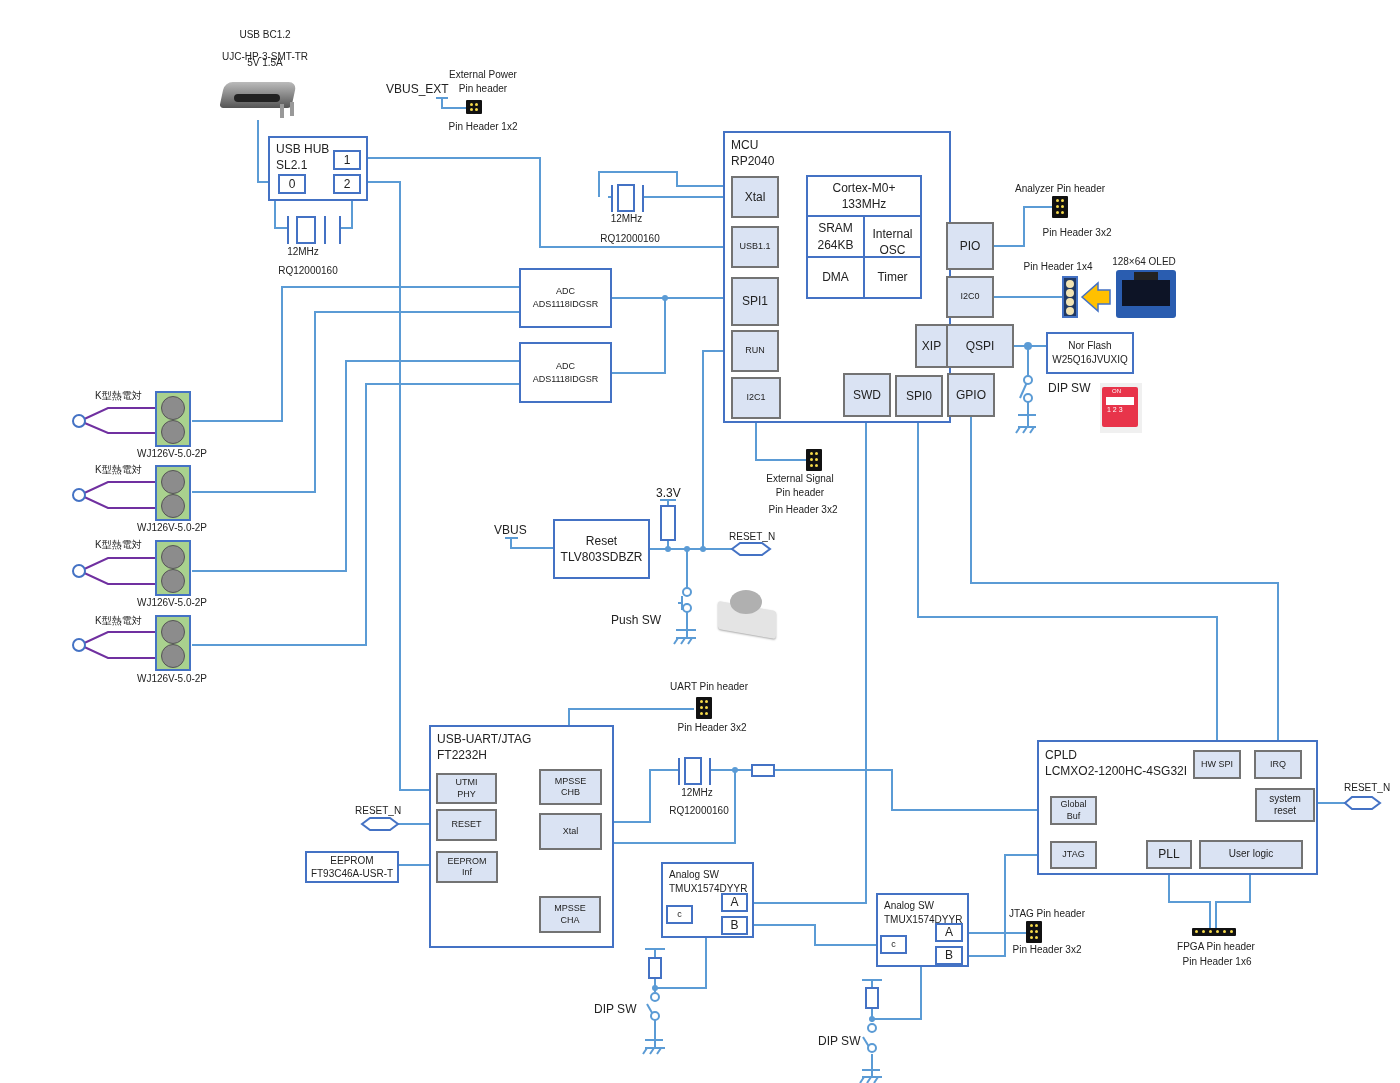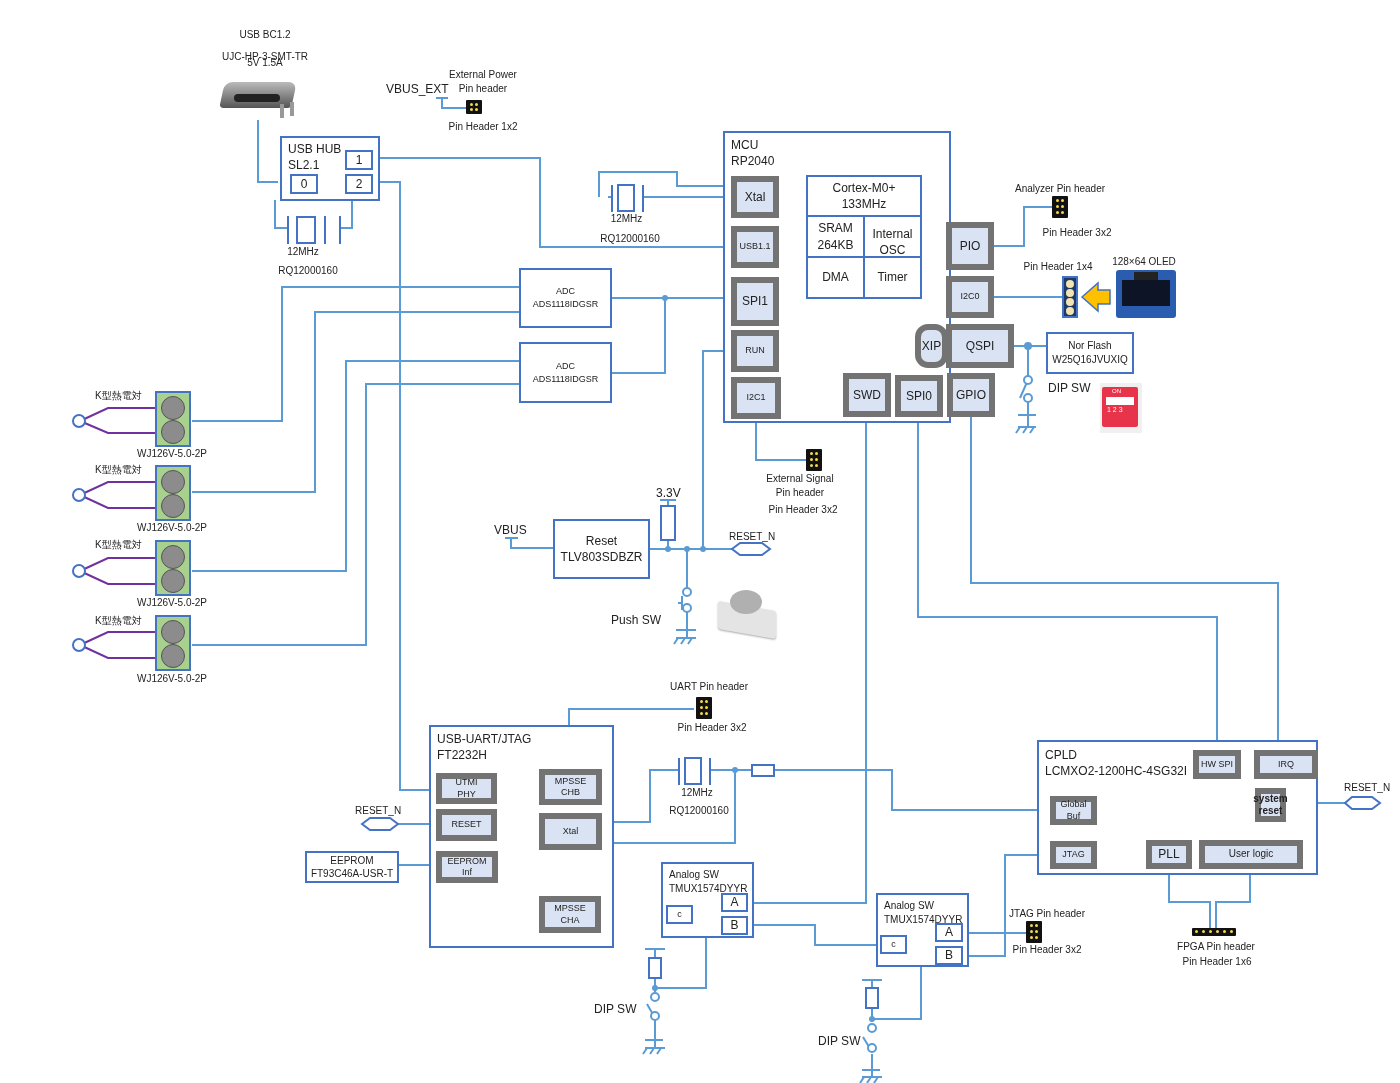--- a/index.html
+++ b/index.html
@@ -1,20 +1,20 @@
 <!DOCTYPE html>
 <html><head>
 <meta charset="utf-8">
 <style>
   html, body { margin: 0; padding: 0; background: #ffffff; }
   body { width: 1400px; height: 1083px; position: relative; overflow: hidden;
          font-family: "Liberation Sans", sans-serif; color: #222; }
   #wires { position: absolute; left: 0; top: 0; width: 1400px; height: 1083px; }
   .blk { position: absolute; border: 2px solid #4472c4; background: #fff; box-sizing: border-box; }
-  .sub { position: absolute; border: 6px solid #737373; background: #dae3f3; box-sizing: border-box;
+  .sub { position: absolute; border: 2px solid #737373; background: #dae3f3; box-sizing: border-box;
          display: flex; align-items: center; justify-content: center; text-align: center;
          font-size: 12px; line-height: 1.25; white-space: pre-line; }
   .sub.sm { font-size: 9px; }
   .cell { position: absolute; border: 2px solid #4472c4; background: #fff; box-sizing: border-box;
           display: flex; align-items: center; justify-content: center; text-align: center;
           font-size: 12px; line-height: 1.35; white-space: pre-line; }
   .title { position: absolute; left: 6px; top: 4px; font-size: 12px; line-height: 1.35; white-space: pre-line; }
   .lbl { position: absolute; font-size: 10px; line-height: 1.4; white-space: pre-line; text-align: center; }
   .lbl.md { font-size: 12px; }
   .ctr { display: flex; align-items: center; justify-content: center; text-align: center; white-space: pre-line; }
@@ -182,21 +182,21 @@
 <div class="lbl" style="left:440px;top:68px;width:86px;">External Power
 Pin header</div>
 <div class="hdr" style="left:466px;top:100px;width:16px;height:14px;">
   <i style="left:4px;top:3px"></i>
     <i style="left:9px;top:3px"></i>
     <i style="left:4px;top:8px"></i>
     <i style="left:9px;top:8px"></i>
 </div>
 <div class="lbl" style="left:440px;top:120px;width:86px;">Pin Header 1x2</div>
 
-<div class="blk" style="left:280px;top:136px;width:100px;height:65px;">
+<div class="blk" style="left:268px;top:136px;width:100px;height:65px;">
   <div class="title" style="top:3px;">USB HUB
 SL2.1</div>
   <div class="cell" style="left:8px;top:36px;width:28px;height:20px;">0</div>
   <div class="cell" style="left:63px;top:12px;width:28px;height:20px;">1</div>
   <div class="cell" style="left:63px;top:36px;width:28px;height:20px;">2</div>
 </div>
 <div class="lbl" style="left:278px;top:245px;width:50px;">12MHz</div>
 <div class="lbl" style="left:268px;top:264px;width:80px;">RQ12000160</div>
 
 <div class="blk" style="left:723px;top:131px;width:228px;height:292px;">
@@ -211,21 +211,21 @@
 <div class="cell" style="left:806px;top:175px;width:116px;height:42px;">Cortex-M0+
 133MHz</div>
 <div class="cell" style="left:806px;top:215px;width:59px;height:43px;">SRAM
 264KB</div>
 <div class="cell" style="left:863px;top:215px;width:59px;height:54px;">Internal
 OSC</div>
 <div class="cell" style="left:806px;top:256px;width:59px;height:43px;">DMA</div>
 <div class="cell" style="left:863px;top:256px;width:59px;height:43px;">Timer</div>
 <div class="sub" style="left:946px;top:222px;width:48px;height:48px;">PIO</div>
 <div class="sub sm" style="left:946px;top:276px;width:48px;height:42px;">I2C0</div>
-<div class="sub" style="left:915px;top:324px;width:33px;height:44px;border-radius:13px;">XIP</div>
+<div class="sub" style="left:915px;top:324px;width:33px;height:44px;">XIP</div>
 <div class="sub" style="left:946px;top:324px;width:68px;height:44px;">QSPI</div>
 <div class="sub" style="left:843px;top:373px;width:48px;height:44px;">SWD</div>
 <div class="sub" style="left:895px;top:375px;width:48px;height:42px;">SPI0</div>
 <div class="sub" style="left:947px;top:373px;width:48px;height:44px;">GPIO</div>
 <div class="lbl" style="left:604px;top:212px;width:45px;">12MHz</div>
 <div class="lbl" style="left:590px;top:232px;width:80px;">RQ12000160</div>
 
 <div class="lbl" style="left:1010px;top:182px;width:100px;">Analyzer Pin header</div>
 <div class="hdr" style="left:1052px;top:196px;width:16px;height:22px;">
   <i style="left:4px;top:3px"></i>
@@ -384,24 +384,24 @@
     <i style="left:4px;top:15px"></i>
     <i style="left:9px;top:15px"></i>
 </div>
 <div class="lbl" style="left:1009px;top:943px;width:76px;">Pin Header 3x2</div>
 
 <div class="blk" style="left:1037px;top:740px;width:281px;height:135px;">
   <div class="title" style="top:5px;">CPLD
 LCMXO2-1200HC-4SG32I</div>
 </div>
 <div class="sub sm" style="left:1193px;top:750px;width:48px;height:29px;">HW SPI</div>
-<div class="sub sm" style="left:1254px;top:750px;width:64px;height:29px;">IRQ</div>
+<div class="sub sm" style="left:1254px;top:750px;width:48px;height:29px;">IRQ</div>
 <div class="sub sm" style="left:1050px;top:796px;width:47px;height:29px;">Global
 Buf</div>
-<div class="sub" style="left:1255px;top:788px;width:31px;height:34px;font-size:10px;font-weight:bold;">system
+<div class="sub" style="left:1255px;top:788px;width:60px;height:34px;font-size:10px;">system
 reset</div>
 <div class="sub sm" style="left:1050px;top:841px;width:47px;height:28px;">JTAG</div>
 <div class="sub" style="left:1146px;top:840px;width:46px;height:29px;font-size:12px;">PLL</div>
 <div class="sub" style="left:1199px;top:840px;width:104px;height:29px;font-size:10px;">User logic</div>
 <div class="lbl" style="left:1344px;top:781px;">RESET_N</div>
 
 <div class="hdr" style="left:1192px;top:928px;width:44px;height:8px;">
   <i style="left:3px;top:2px"></i>
     <i style="left:10px;top:2px"></i>
     <i style="left:17px;top:2px"></i>

